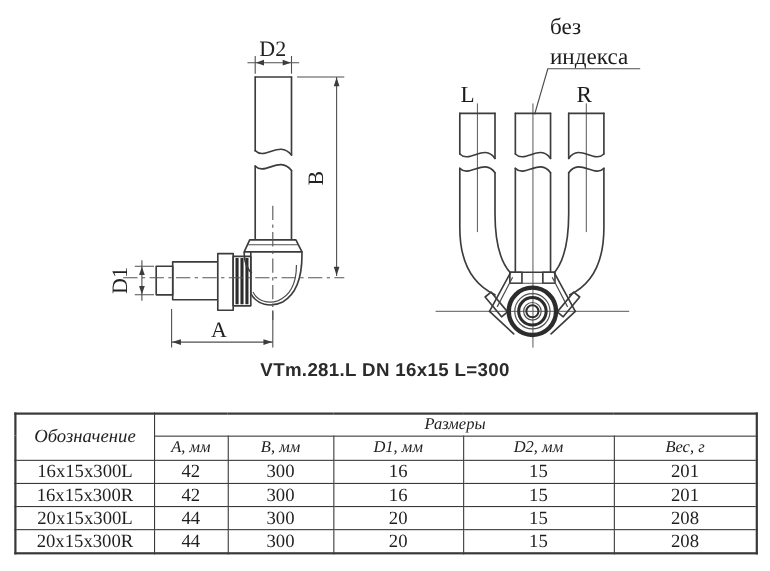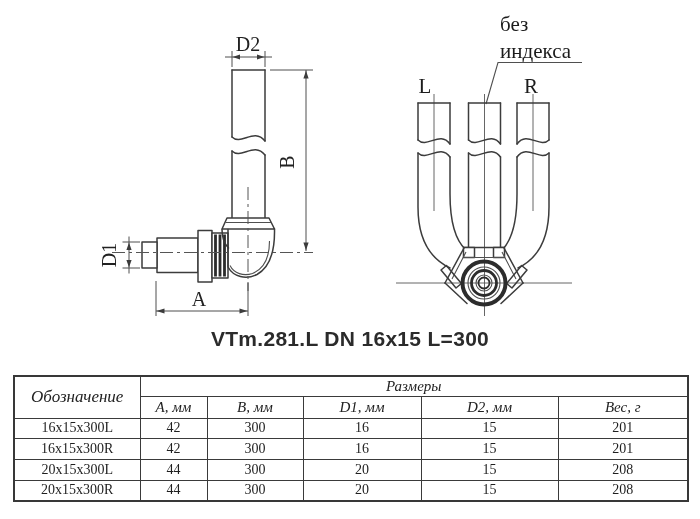--- a/index.html
+++ b/index.html
@@ -15,35 +15,35 @@
   .thin2{stroke:#4f4f4f;stroke-width:1.1;fill:none;}
   .cl{stroke:#555;stroke-width:1;fill:none;stroke-dasharray:13 4 3 4;}
   .clsolid{stroke:#555;stroke-width:0.9;fill:none;}
   .bar{stroke:#2c2c2c;stroke-width:2.8;fill:none;}
   .ring-thick{stroke:#2c2c2c;fill:none;}
   .ah{fill:#3c3c3c;stroke:none;}
   .dimtext{font-family:"Liberation Serif",serif;font-size:20px;fill:#222;}
   .lbltext{font-family:"Liberation Serif",serif;font-size:21px;fill:#1c1c1c;}
   .caption{
     position:absolute;left:0;top:327px;width:700px;text-align:center;
-    font-family:"Liberation Sans",sans-serif;font-weight:bold;font-size:21px;color:#2b2b2b;
+    font-family:"Liberation Sans",sans-serif;font-weight:bold;font-size:17px;color:#2b2b2b;
     letter-spacing:0.3px;
   }
   
   .dims-table{
     position:absolute;left:13px;top:375px;width:674px;
     border-collapse:collapse;table-layout:fixed;
     border:2px solid #383838;
     font-family:"Liberation Serif",serif;
   }
   .dims-table th,.dims-table td{
     border:1.5px solid #3a3a3a;text-align:center;vertical-align:middle;padding:0;
   }
   .dims-table th{font-style:italic;font-weight:normal;font-size:15px;color:#222;}
-  .dims-table td{font-size:14px;color:#1f1f1f;}
+  .dims-table td{font-size:17px;color:#1f1f1f;}
   .hrow1{height:20px;}
   .hrow2{height:22px;}
   .drow{height:20.7px;}
 </style>
 </head>
 <body>
 
 <div class="page">
 
   <svg class="drawing-svg" width="700" height="370" viewBox="0 0 700 370">

